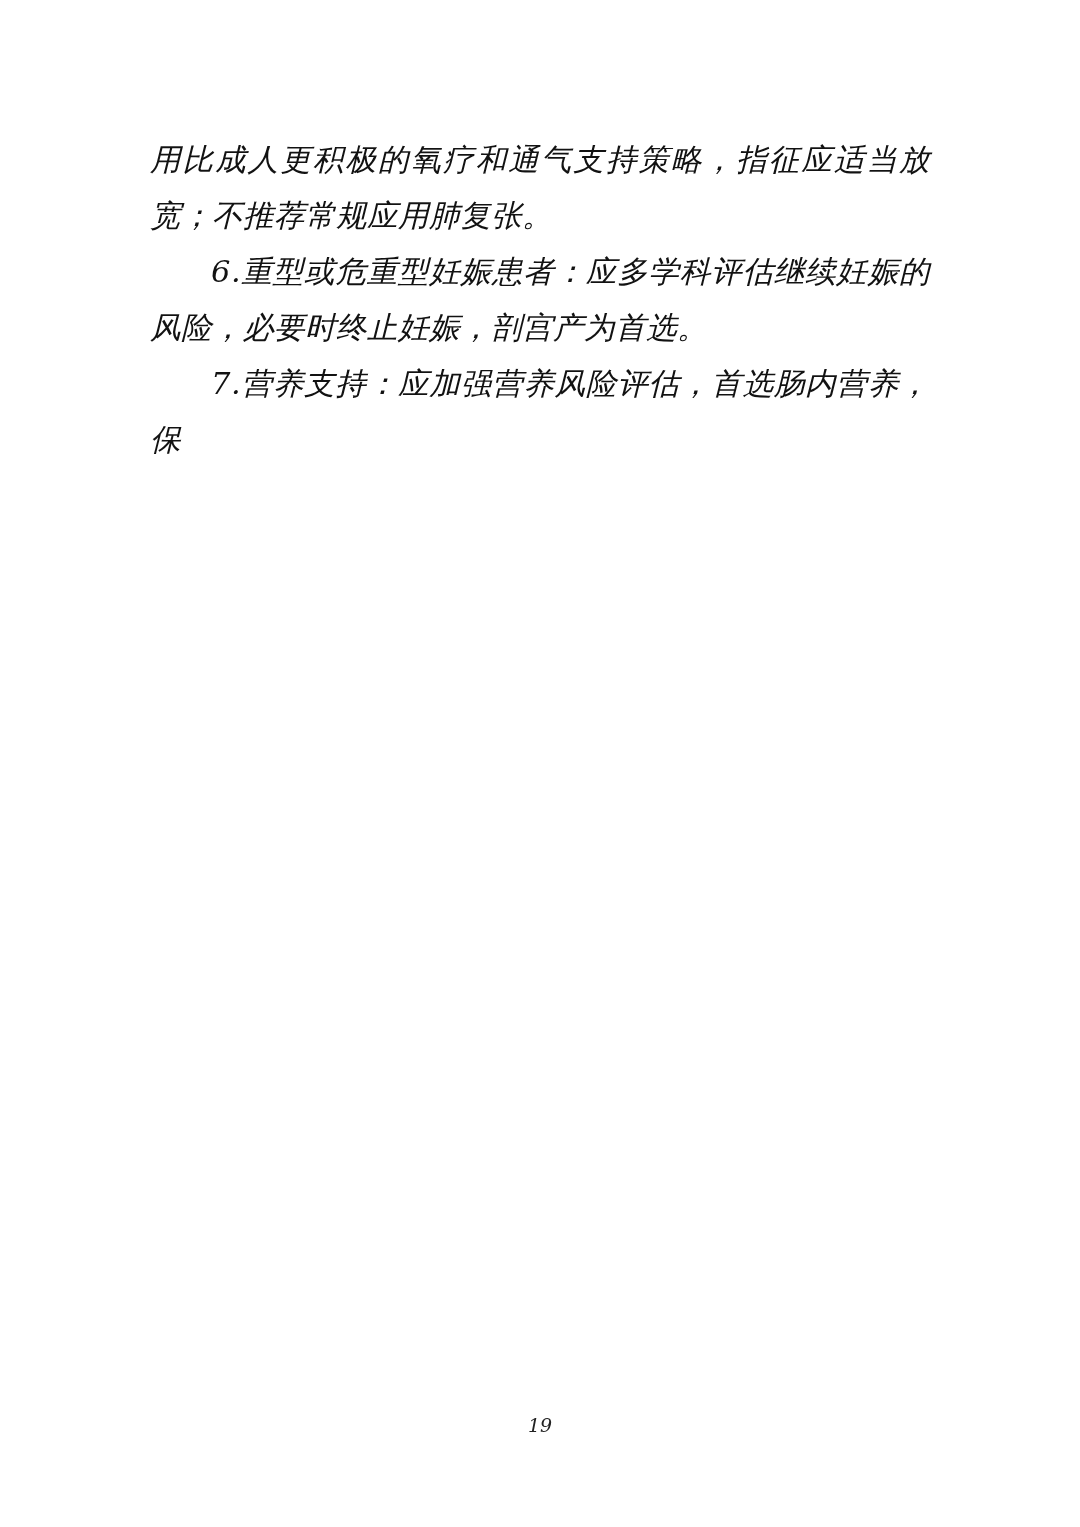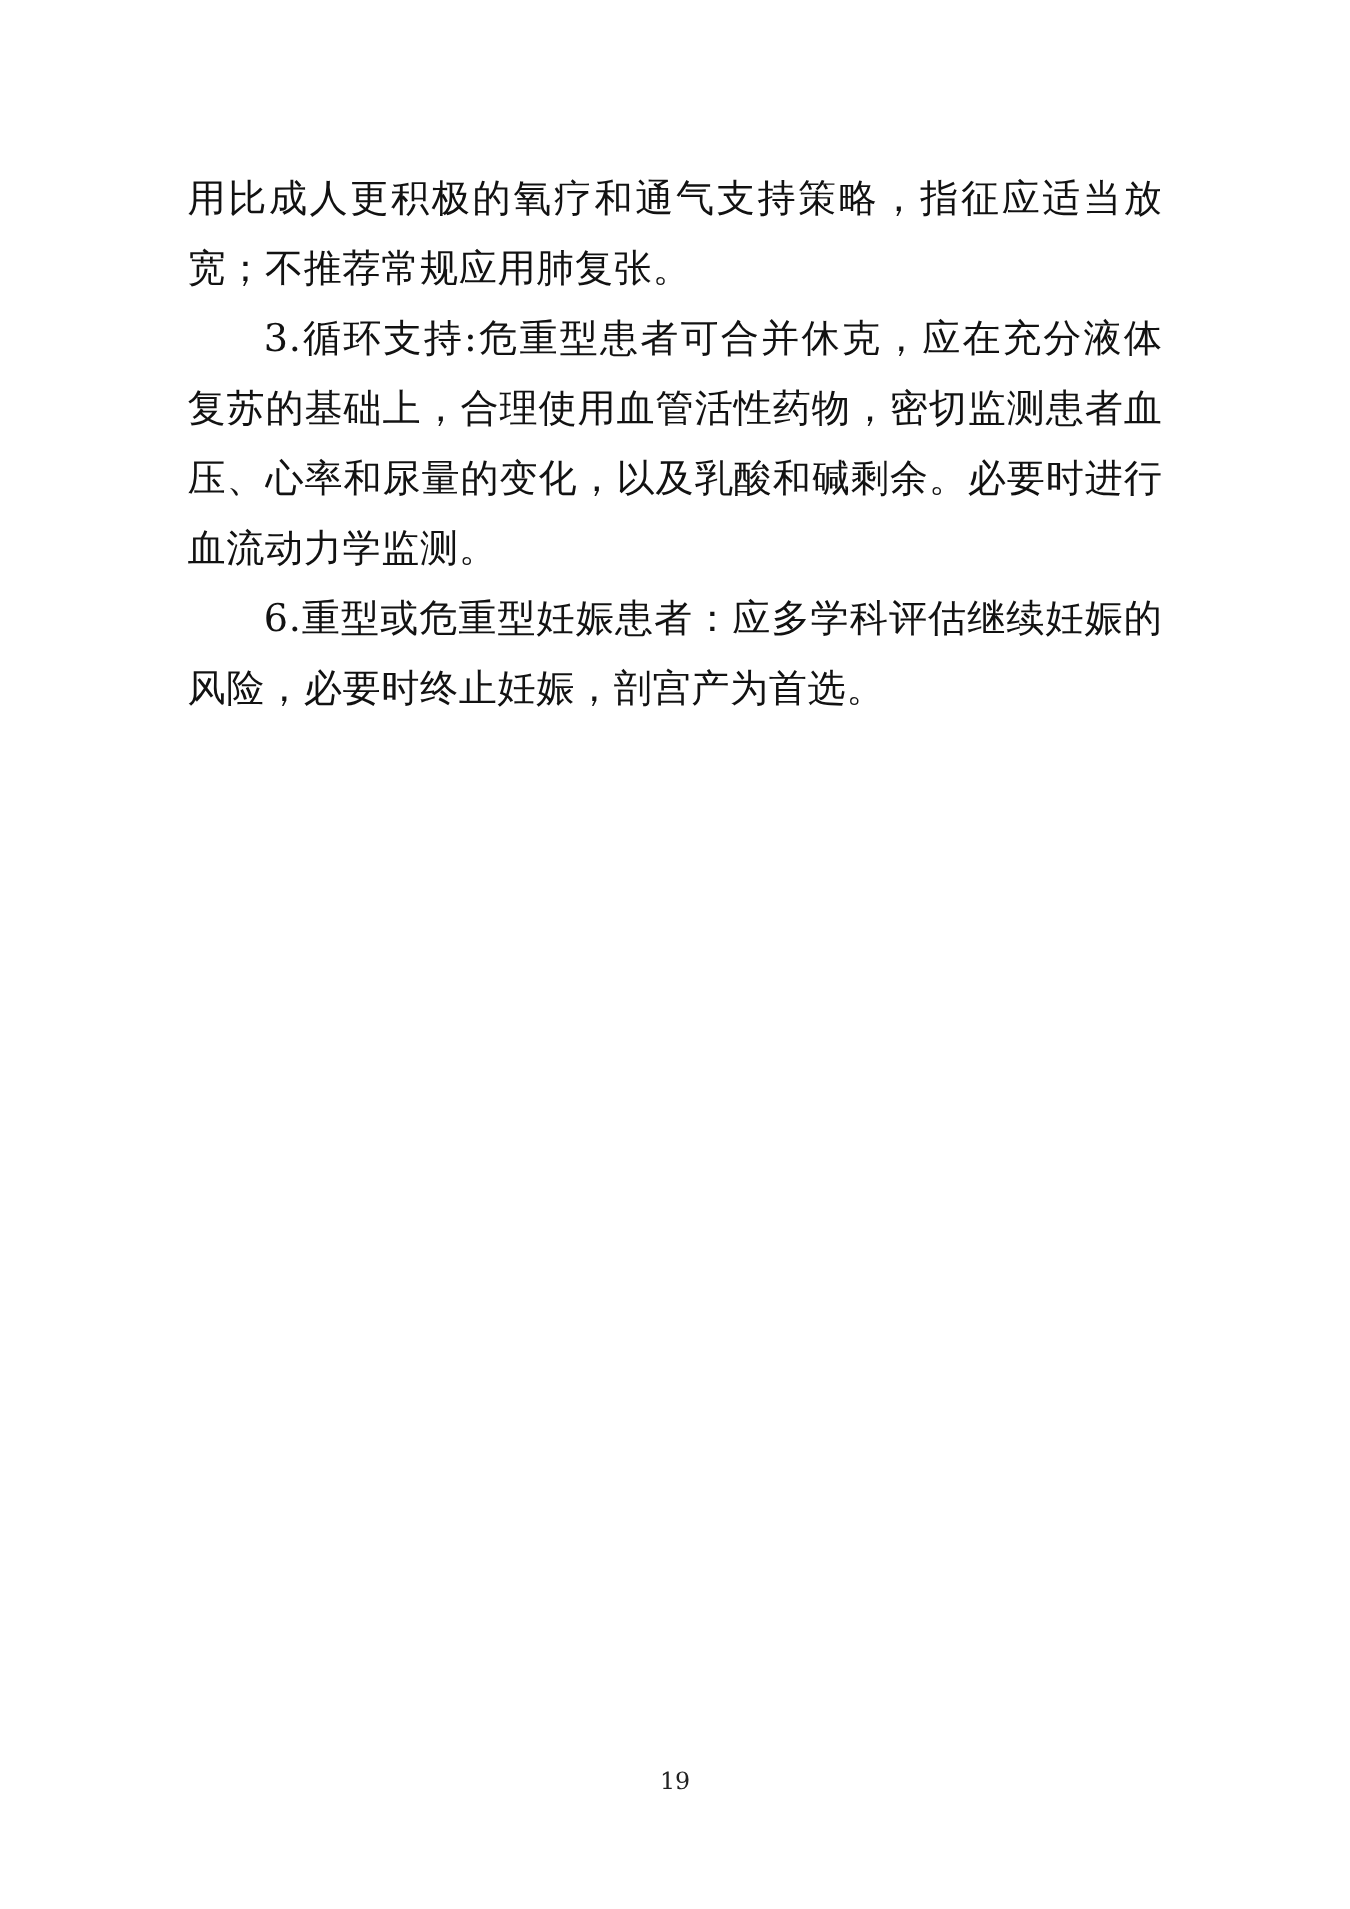--- a/index.html
+++ b/index.html
@@ -15,20 +15,21 @@
     position: relative;
     overflow: hidden;
   }
   .page {
     position: absolute;
     left: 0;
     top: 0;
     width: 1080px;
     height: 1177px;
     background: #ffffff;
+    font-style: italic;
   }
   .content {
     position: absolute;
     left: 150px;
     top: 132px;
     width: 780px;
   }
   .para {
     font-size: 30.5px;
     line-height: 56px;
@@ -51,17 +52,17 @@
     font-family: "DejaVu Serif", "Liberation Serif", serif;
     color: #222;
   }
 </style>
 </head>
 <body>
 
 <div class="page">
   <div class="content">
     <p class="para">用比成人更积极的氧疗和通气支持策略，指征应适当放宽；不推荐常规应用肺复张。</p>
-    <p class="para indent">3.循环支持:危重型患者可合并休克，应在充分液体复苏的基础上，合理使用血管活性药物，密切监测患者血压、心率和尿量的变化，以及乳酸和碱剩余。必要时进行血流动力学监测。</p>
     <p class="para indent">6.重型或危重型妊娠患者：应多学科评估继续妊娠的风险，必要时终止妊娠，剖宫产为首选。</p>
+    <p class="para indent">7.营养支持：应加强营养风险评估，首选肠内营养，保</p>
   </div>
   <div class="pagenum">19</div>
 </div>
 
 </body></html>

